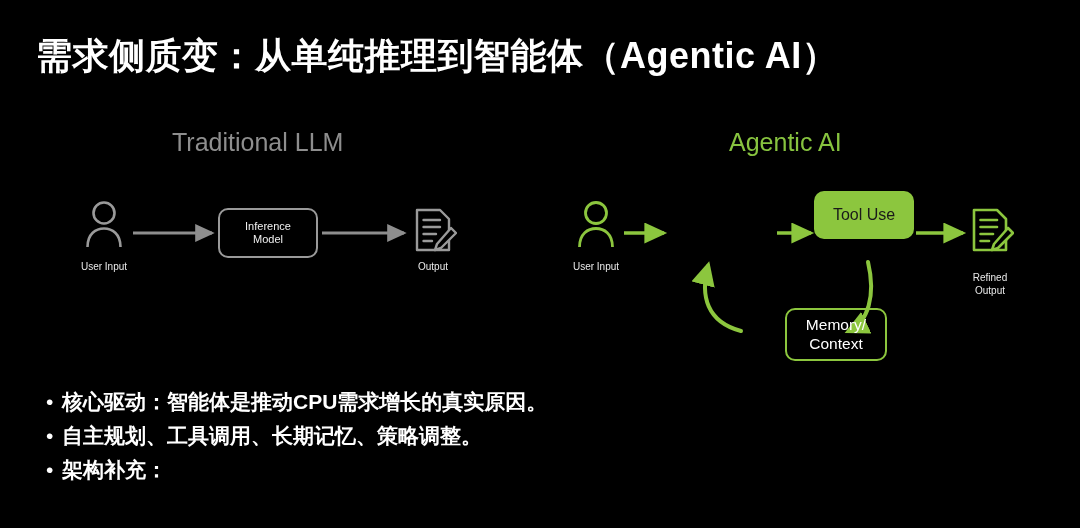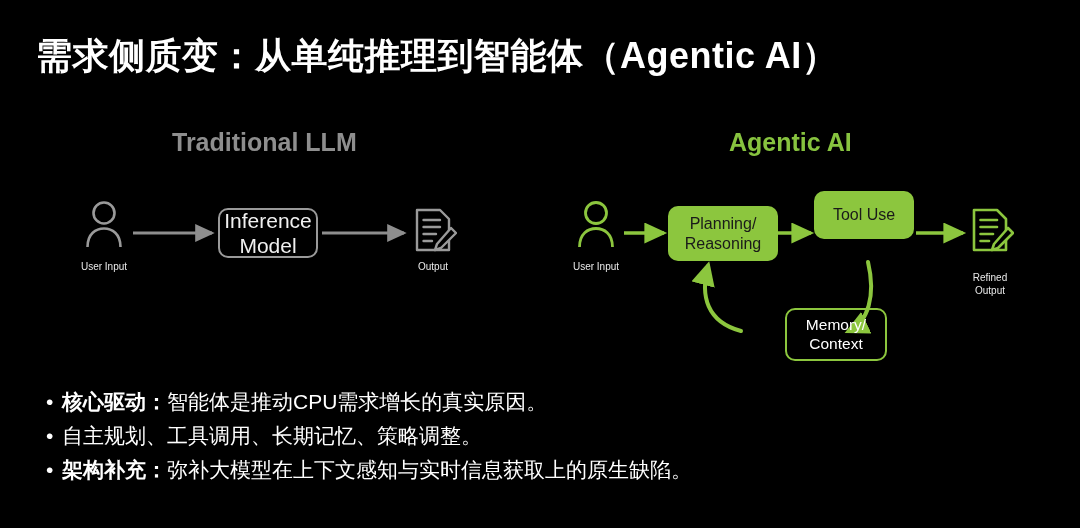--- a/index.html
+++ b/index.html
@@ -19,21 +19,21 @@
     font-weight: bold;
     color: #ffffff;
     letter-spacing: 0.5px;
     white-space: nowrap;
   }
 
   
   .heading {
     position: absolute;
     font-size: 25px;
-    font-weight: 700;
+    font-weight: 400;
     white-space: nowrap;
   }
   .heading-left  { left: 172px; top: 128px; color: #8e8e8e; }
   .heading-right { left: 729px; top: 128px; color: #87c33f; }
 
   
   .caption {
     position: absolute;
     font-size: 10px;
     color: #e8e8e8;
@@ -52,21 +52,21 @@
     align-items: center;
     justify-content: center;
     text-align: center;
     border-radius: 10px;
     line-height: 1.2;
     white-space: pre-line;
   }
   .box-outline-gray {
     border: 2px solid #9a9a9a;
     color: #f0f0f0;
-    font-size: 21px;
+    font-size: 11px;
     background: transparent;
   }
   .box-filled-green {
     background: #8cc63e;
     color: #1a1a1a;
     font-size: 16px;
     border: none;
   }
   .box-outline-green {
     border: 2.5px solid #8cc63e;
@@ -93,21 +93,21 @@
     white-space: nowrap;
   }
   .bullet-dot {
     width: 16px;
     flex: 0 0 16px;
     font-size: 21px;
     line-height: 1;
     color: #ffffff;
   }
   .bullet-lead { font-weight: bold; }
-  .bullet-body { font-weight: normal; }
+  .bullet-body { font-weight: bold; }
 </style>
 </head>
 <body>
 
 <div class="slide">
 
   <div class="title">需求侧质变：从单纯推理到智能体（Agentic AI）</div>
 
   <div class="heading heading-left">Traditional LLM</div>
   <div class="heading heading-right">Agentic AI</div>
@@ -158,22 +158,20 @@
     <path d="M42,22 L47,27 L32,42 L26,44 L28,38 Z" fill="#000" stroke="#9a9a9a" stroke-width="2.4" stroke-linejoin="round"></path>
   </svg>
   <div class="caption" style="left:373px; top:261px; width:120px;">Output</div>
 
   <svg class="icon" style="left:573px; top:200px;" width="46" height="48" viewBox="0 0 46 48">
     <circle cx="23" cy="13" r="10.5" fill="none" stroke="#8cc63e" stroke-width="2.8"></circle>
     <path d="M6.5,47 C6.5,33.5 15,28.5 23,28.5 C31,28.5 39.5,33.5 39.5,47" fill="none" stroke="#8cc63e" stroke-width="2.8" stroke-linejoin="round"></path>
   </svg>
   <div class="caption" style="left:536px; top:261px; width:120px;">User Input</div>
 
-  <div class="box box-filled-green" style="left:668px; top:206px; width:110px; height:55px;">Planning/
-Reasoning</div>
 
   <div class="box box-filled-green" style="left:814px; top:191px; width:100px; height:48px;">Tool Use</div>
 
   <div class="box box-outline-green" style="left:741px; top:308px; width:102px; height:53px;margin-left:44px;">Memory/
 Context</div>
 
   <svg class="icon" style="left:966px; top:206px;" width="48" height="48" viewBox="0 0 48 48">
     <path d="M8,4 L31,4 L40,13 L40,44 L8,44 Z" fill="none" stroke="#8cc63e" stroke-width="2.6" stroke-linejoin="round"></path>
     <line x1="14.5" y1="14" x2="31" y2="14" stroke="#8cc63e" stroke-width="2.6" stroke-linecap="round"></line>
     <line x1="14.5" y1="21" x2="31" y2="21" stroke="#8cc63e" stroke-width="2.6" stroke-linecap="round"></line>
@@ -193,18 +191,17 @@
     </div>
 
     <div class="bullet-row">
       <span class="bullet-dot">•</span>
       <span class="bullet-body">自主规划、工具调用、长期记忆、策略调整。</span>
     </div>
 
     <div class="bullet-row">
       <span class="bullet-dot">•</span>
       <span class="bullet-lead">架构补充：</span>
-      <span class="bullet-body">弥补大模型在上下文感知与实时信息获取上的原生缺陷。</span>
     </div>
 
   </div>
 
 </div>
 
 </body></html>

